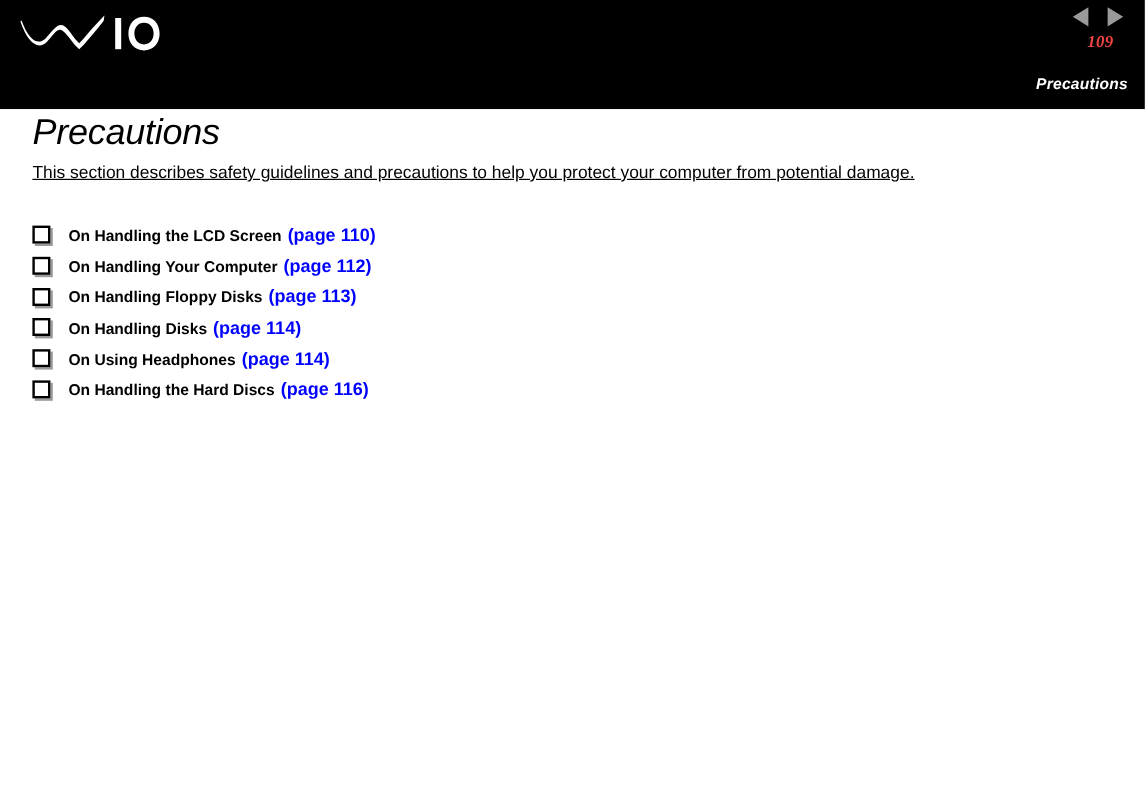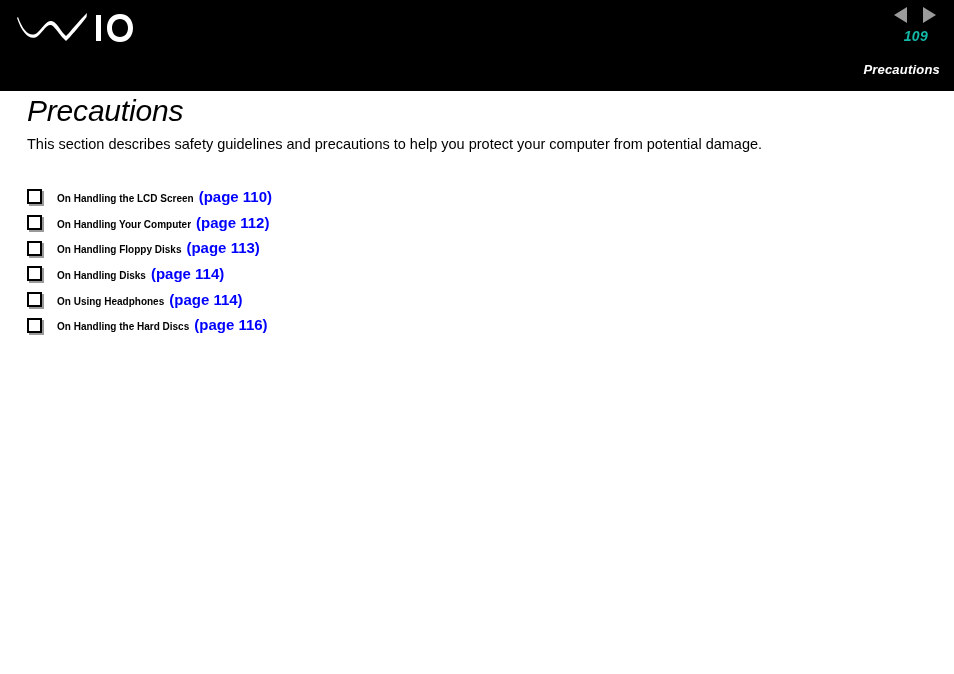--- a/index.html
+++ b/index.html
@@ -67,26 +67,27 @@
   }
   .nav-arrow.next {
     border-top: 8px solid transparent;
     border-bottom: 8px solid transparent;
     border-left: 13px solid #9a9a9a;
     margin-right: 4px;
   }
 
   .page-number {
     margin-top: 5px;
-    color: #14b8a6;
+    color: #ef4444;
     font-size: 14px;
     font-weight: bold;
     font-style: italic;
     letter-spacing: 0.3px;
     padding-right: 12px;
+    font-family: Liberation Serif, serif;
   }
 
   .section-label {
     position: absolute;
     right: 14px;
     top: 62px;
     color: #ffffff;
     font-size: 13px;
     font-weight: bold;
     font-style: italic;
@@ -117,20 +118,21 @@
   }
 
   .intro-text {
     position: absolute;
     left: 27px;
     top: 45px;
     font-size: 14.5px;
     color: #000000;
     margin: 0;
     white-space: nowrap;
+    text-decoration: underline;
   }
 
   .toc-list {
     position: absolute;
     left: 27px;
     top: 95px;
     width: 800px;
     list-style: none;
     margin: 0;
     padding: 0;
@@ -147,21 +149,21 @@
     height: 11px;
     border: 2px solid #000000;
     background: #ffffff;
     box-shadow: 2px 2px 0 0 #9a9a9a;
     vertical-align: middle;
     position: relative;
     top: -1px;
     margin-right: 15px;
   }
   .toc-label {
-    font-size: 10px;
+    font-size: 13px;
     font-weight: bold;
     color: #000000;
   }
   .toc-link {
     font-size: 15px;
     font-weight: bold;
     color: #0000ff;
     cursor: pointer;
     margin-left: 5px;
   }

